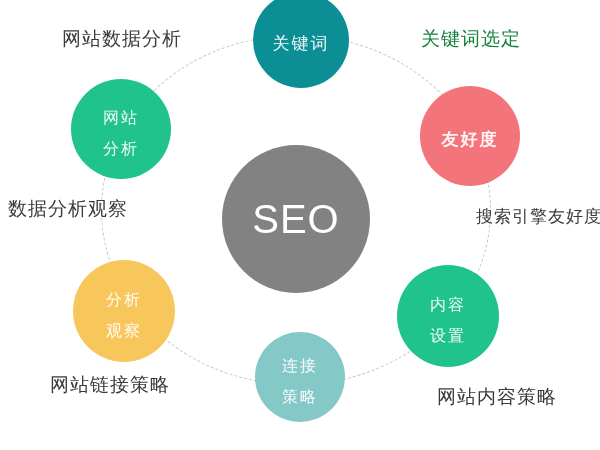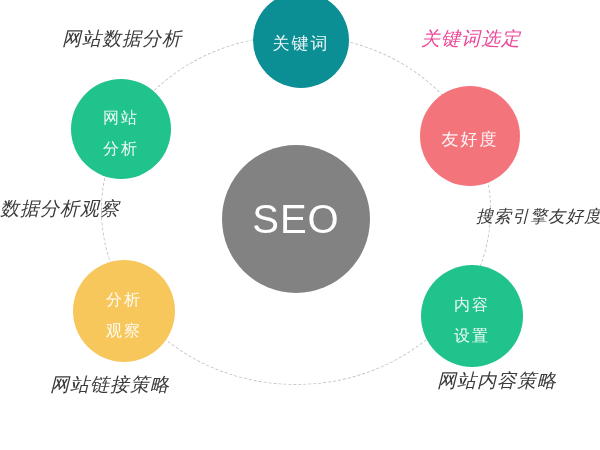--- a/index.html
+++ b/index.html
@@ -43,40 +43,39 @@
   .center-node { left: 222px; top: 145px; width: 148px; height: 148px; }
   .center-node .center-label {
     font-size: 40px;
     letter-spacing: 1px;
     color: #ffffff;
     font-weight: 400;
   }
 
   .node-top          { left: 253px; top: -8px;  width: 96px;  height: 96px;  font-size: 17px; }
   .node-top-left     { left: 71px;  top: 79px;  width: 100px; height: 100px; font-size: 16px; }
-  .node-top-right    { left: 420px; top: 86px;  width: 100px; height: 100px; font-size: 17px; }
+  .node-top-right    { left: 420px; top: 86px;  width: 100px; height: 100px; font-size: 17px; font-weight: bold; }
   .node-bottom-left  { left: 73px;  top: 260px; width: 102px; height: 102px; font-size: 16px; }
-  .node-bottom-right { left: 421px; top: 265px; width: 102px; height: 102px; font-size: 16px; }
+  .node-bottom-right { left: 397px; top: 265px; width: 102px; height: 102px; font-size: 16px; }
   .node-bottom       { left: 255px; top: 332px; width: 90px;  height: 90px;  font-size: 16px; }
 
   
   .caption {
     position: absolute;
     font-size: 19px;
     white-space: nowrap;
     z-index: 3;
     letter-spacing: 1px;
-    font-style: italic;
   }
   .cap-top-left     { left: 62px;  top: 26px; }
   .cap-top-right    { left: 421px; top: 26px; }
   .cap-left         { left: 0px;   top: 196px; }
   .cap-right        { right: -2px; top: 205px; font-size: 17px; }
   .cap-bottom-left  { left: 50px;  top: 372px; }
-  .cap-bottom-right { left: 437px; top: 368px; }
+  .cap-bottom-right { left: 437px; top: 384px; }
 </style>
 </head>
 <body>
 
 <div class="canvas">
 
   <div class="ring" style="border-color: rgb(196, 196, 196);"></div>
 
   <div class="node center-node" style="background: rgb(130, 130, 130);">
     <span class="center-label">SEO</span>
@@ -108,26 +107,32 @@
     </div>
   </div>
 
   <div class="node node-bottom-right" style="background: rgb(33, 195, 140);">
     <div class="lines">
       <span>内容</span>
       <span>设置</span>
     </div>
   </div>
 
+  <div class="node node-bottom" style="background: rgb(132, 201, 199);">
+    <div class="lines">
+      <span>连接</span>
+      <span>策略</span>
+    </div>
+  </div>
 
   <div class="caption cap-top-left" style="color: rgb(58, 58, 58);">网站数据分析</div>
 
-  <div class="caption cap-top-right" style="color: #ec4899;">关键词选定</div>
+  <div class="caption cap-top-right" style="color: #15803d;">关键词选定</div>
 
-  <div class="caption cap-left" style="color: rgb(58, 58, 58);">数据分析观察</div>
+  <div class="caption cap-left" style="color: rgb(58, 58, 58); padding-left: 8px;">数据分析观察</div>
 
   <div class="caption cap-right" style="color: rgb(58, 58, 58);">搜索引擎友好度</div>
 
   <div class="caption cap-bottom-left" style="color: rgb(58, 58, 58);">网站链接策略</div>
 
   <div class="caption cap-bottom-right" style="color: rgb(58, 58, 58);">网站内容策略</div>
 
 </div>
 
 </body></html>

